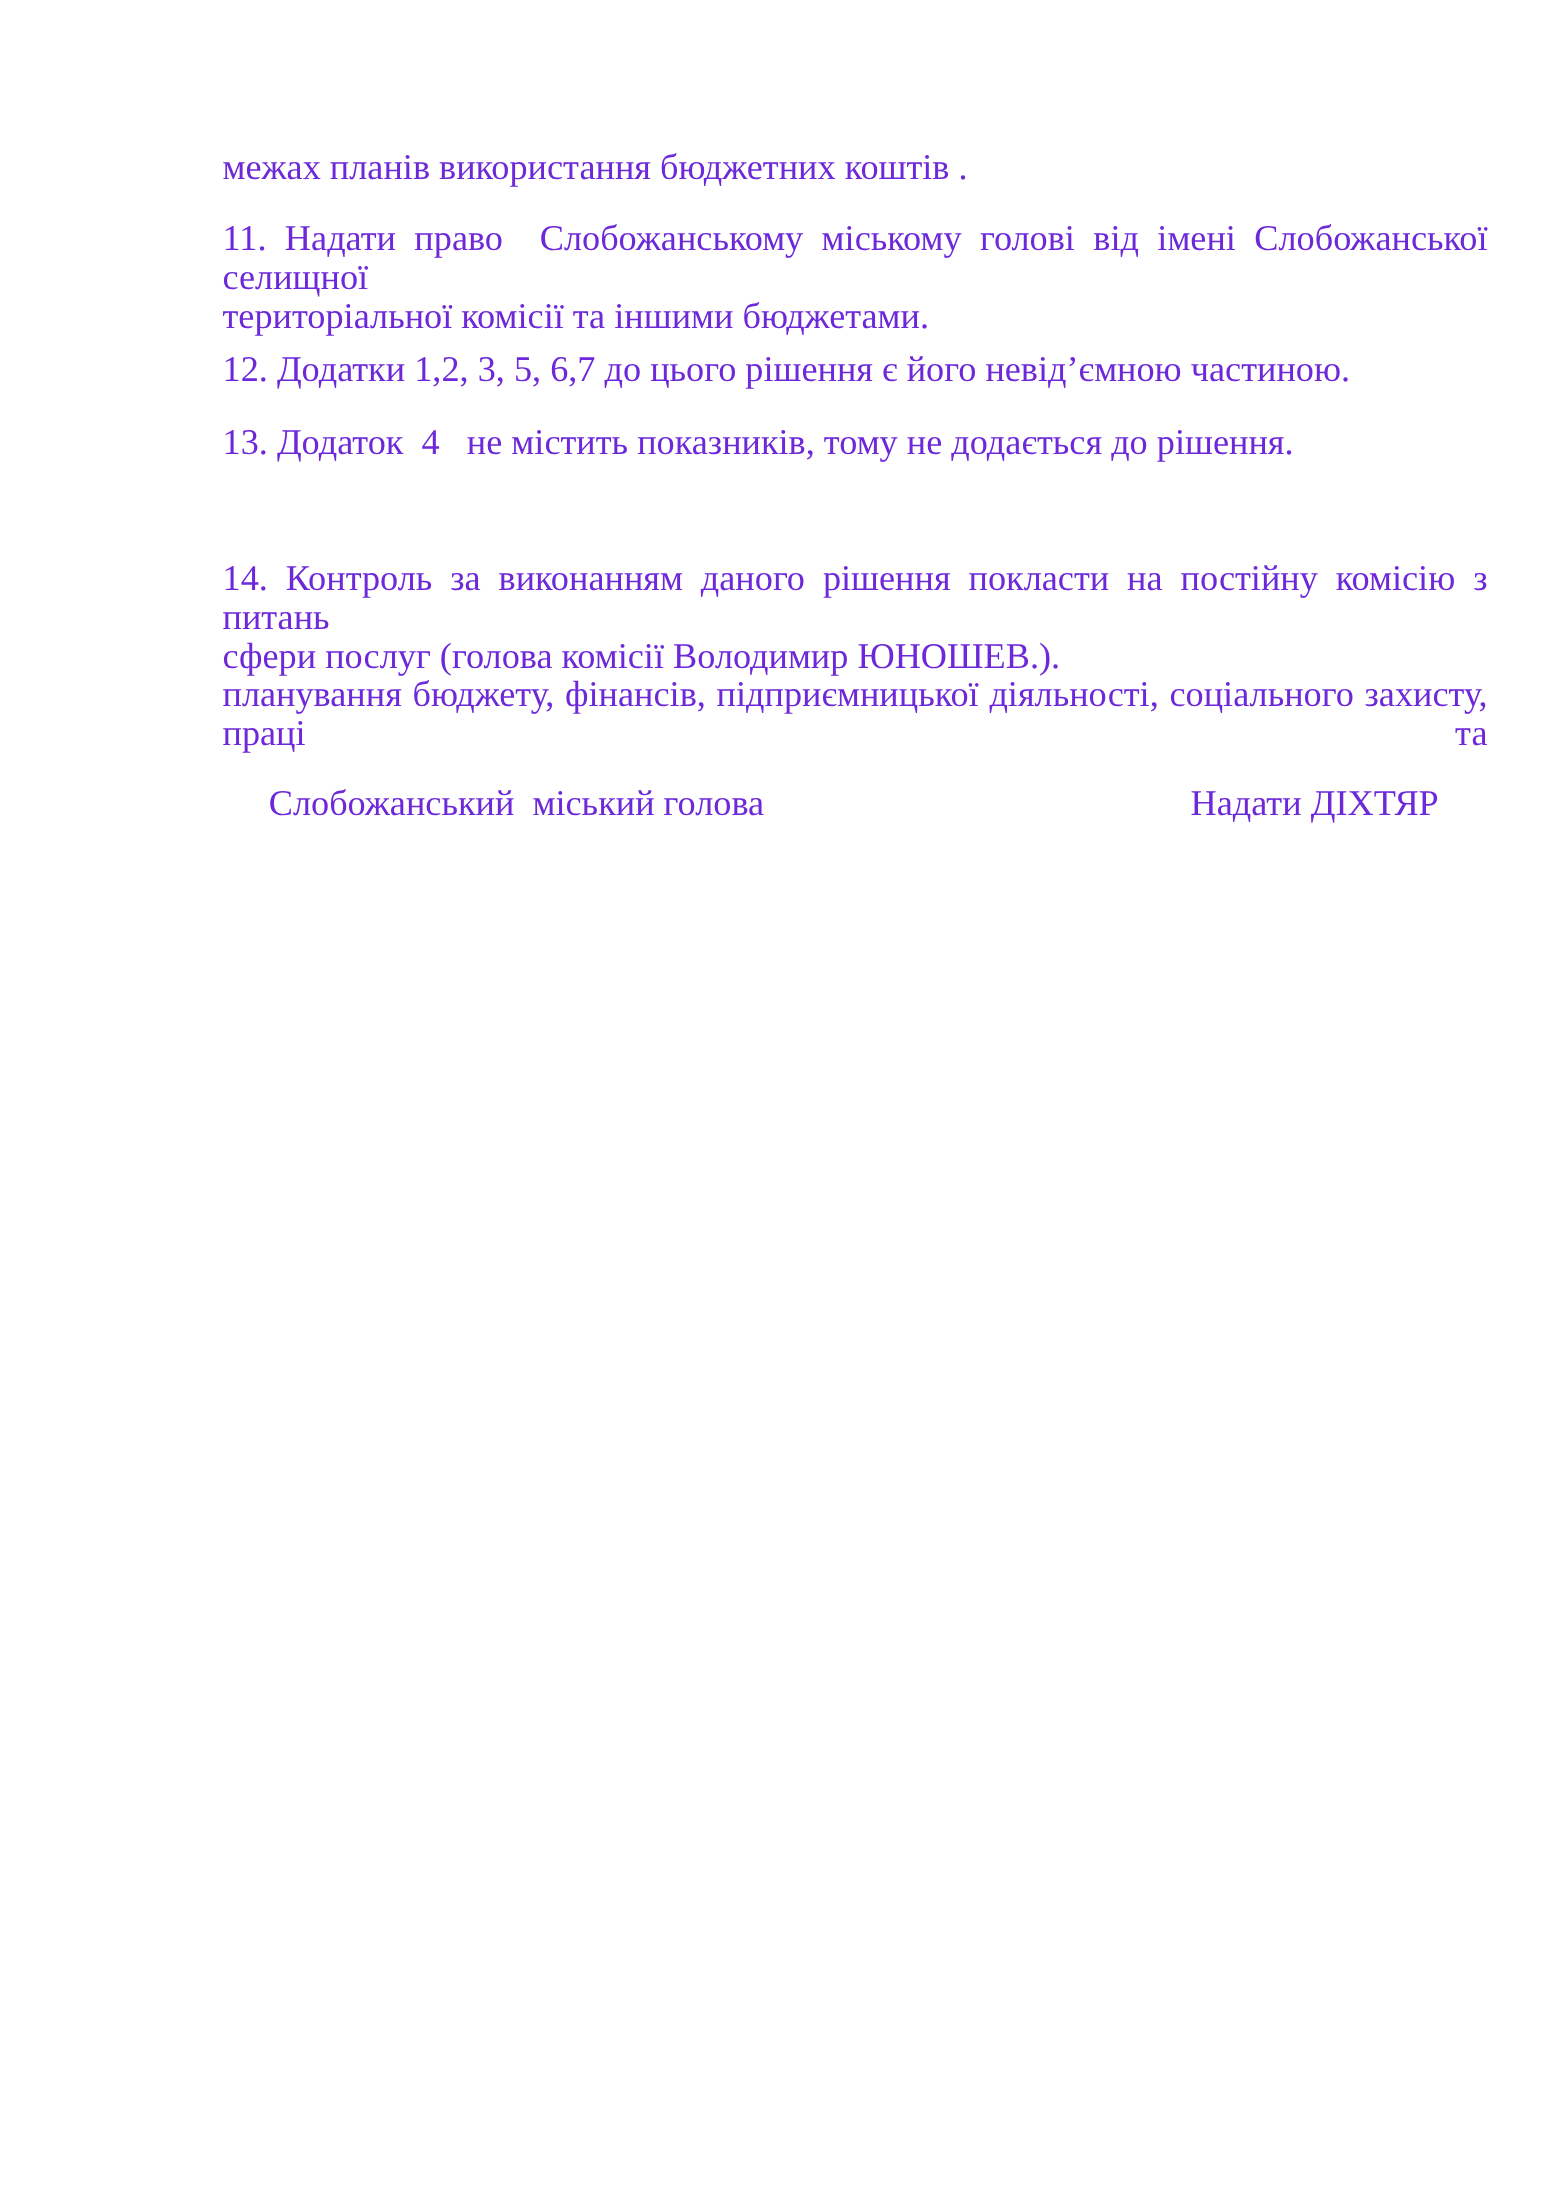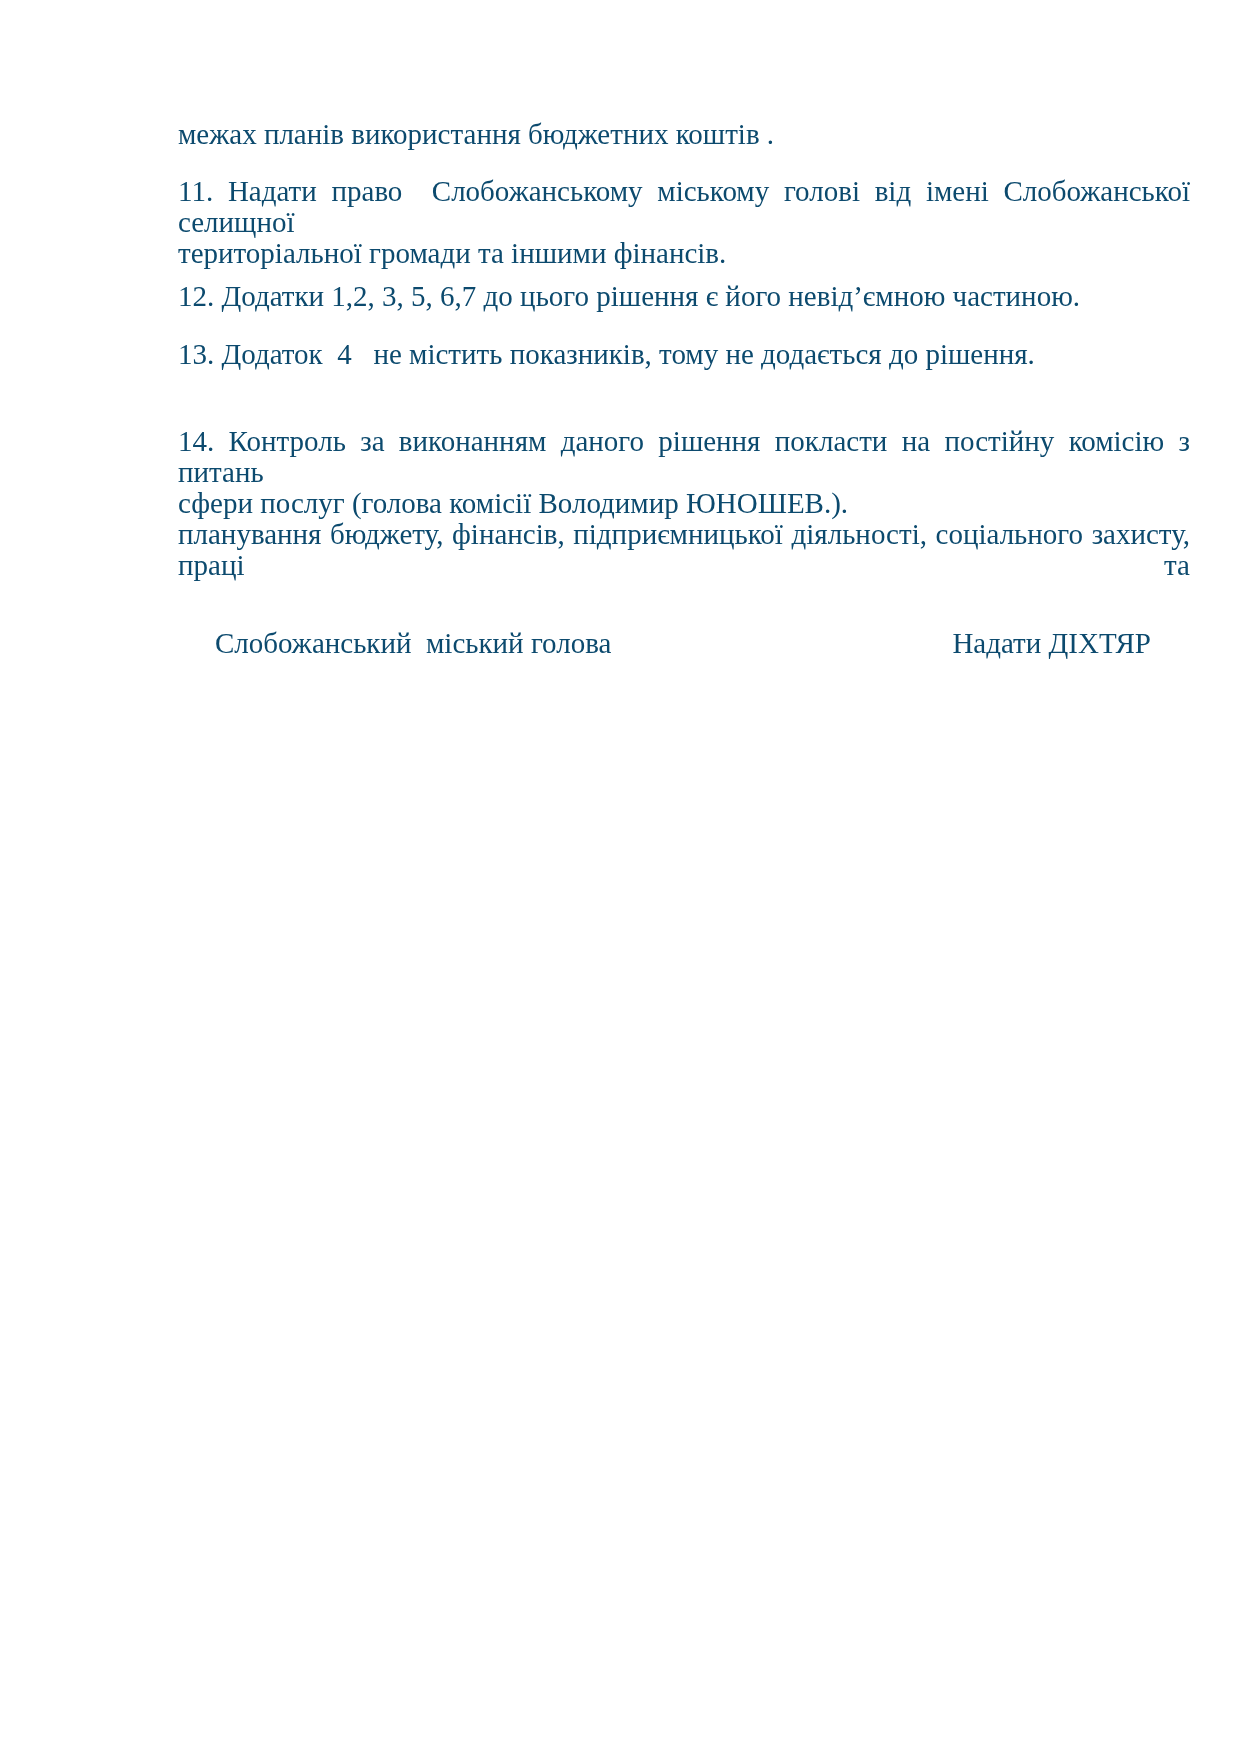--- a/index.html
+++ b/index.html
@@ -5,21 +5,21 @@
   html, body {
     margin: 0;
     padding: 0;
     background: #ffffff;
   }
   .page {
     position: relative;
     width: 1240px;
     height: 1754px;
     background: #ffffff;
-    color: #0c4a6e;
+    color: #6d28d9;
     font-family: "Liberation Serif", "DejaVu Serif", serif;
     font-size: 29px;
     line-height: 31px;
     overflow: hidden;
   }
   .content {
     position: absolute;
     left: 178px;
     top: 0;
     width: 1012px;
@@ -31,21 +31,21 @@
     width: 100%;
     margin: 0;
     padding: 0;
     text-align: left;
     white-space: normal;
   }
   .para.intro      { top: 119px; }
   .para.item11     { top: 176px; }
   .para.item12     { top: 281px; }
   .para.item13     { top: 339px; font-family: Liberation Serif, serif; }
-  .para.item14     { top: 426px; }
+  .para.item14     { top: 448px; }
   .para.signature  { top: 628px; }
 
   .jline {
     text-align: justify;
     text-align-last: justify;
     text-justify: inter-word;
   }
   .jline.last {
     text-align-last: left;
   }
@@ -62,21 +62,21 @@
 </head>
 <body>
 
 <div class="page">
   <div class="content">
 
     <p class="para intro">межах планів використання бюджетних коштів .</p>
 
     <div class="para item11">
       <div class="jline">11. Надати право&nbsp; Слобожанському міському голові від імені Слобожанської селищної</div>
-      <div class="jline last">територіальної громади та іншими фінансів.</div>
+      <div class="jline last">територіальної комісії та іншими бюджетами.</div>
     </div>
 
     <p class="para item12">12. Додатки 1,2, 3, 5, 6,7 до цього рішення є його невід’ємною частиною.</p>
 
     <p class="para item13">13. Додаток&nbsp; 4&nbsp;&nbsp; не містить показників, тому не додається до рішення.</p>
 
     <div class="para item14">
       <div class="jline">14. Контроль за виконанням даного рішення покласти на постійну комісію з питань</div>
       <div class="jline last">сфери послуг (голова комісії Володимир ЮНОШЕВ.).</div>
       <div class="jline">планування бюджету, фінансів, підприємницької діяльності, соціального захисту, праці&nbsp; та</div>

